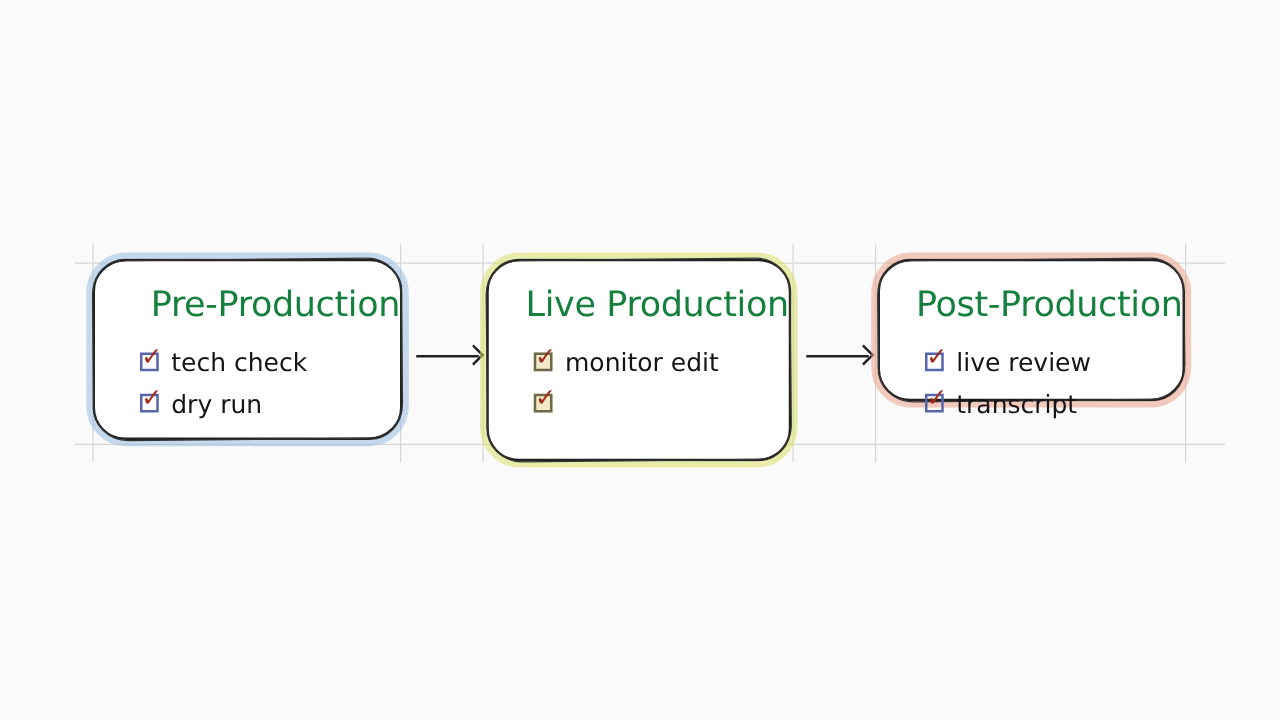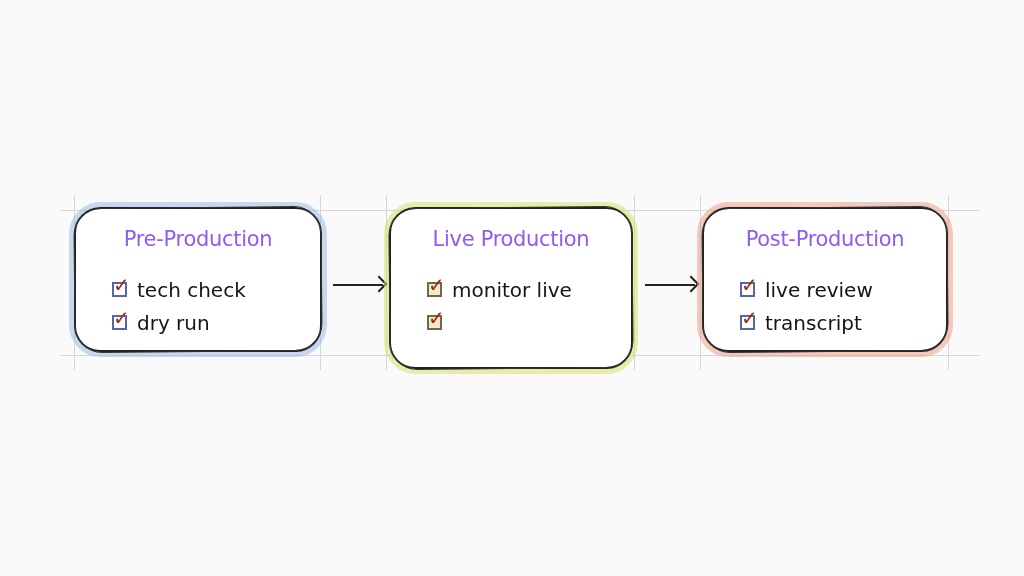--- a/index.html
+++ b/index.html
@@ -2,21 +2,21 @@
 <html><head>
 <meta charset="utf-8">
 <style>
   html, body { margin:0; padding:0; }
   body { width:1024px; height:576px; background:#fafafa; position:relative; overflow:hidden;
          font-family:"DejaVu Sans", sans-serif; }
   .guide { position:absolute; background:#d6d6d6; }
   .card { position:absolute; box-sizing:border-box; background:#fff; border:2.5px solid #222; border-radius:26px; }
   .card .halo { position:absolute; inset:-7px; border-radius:32px; border:5px solid; opacity:0.55; pointer-events:none; }
   .card .halo2 { position:absolute; inset:-2px; border-radius:28px; border:1.5px solid #333; transform:rotate(-0.6deg); pointer-events:none; }
-  .title { position:absolute; left:0; right:0; top:18px; text-align:center; font-size:21px; color:#8b5cf6; letter-spacing:-0.3px; }
+  .title { position:absolute; left:0; right:0; top:18px; text-align:right; font-size:28px; color:#15803d; letter-spacing:-0.3px; }
   .items { position:absolute; left:36px; top:64px; }
   .item { display:flex; align-items:center; height:33px; font-size:20px; color:#151515; }
   .box { width:15px; height:15px; border:2px solid #5566aa; margin-right:10px; position:relative; box-sizing:border-box; }
   .box .tick { position:absolute; left:-1px; top:-9px; font-size:20px; line-height:20px; color:#a02c1a; font-weight:bold; }
   .arrow { position:absolute; height:2px; background:#222; }
   .arrow .head { position:absolute; right:-2px; top:-6px; width:10px; height:10px; border-top:2px solid #222; border-right:2px solid #222; transform:rotate(45deg); }
 </style>
 </head>
 <body>
 
@@ -55,35 +55,35 @@
 
 <div class="card" style="left:389px;top:207px;width:244px;height:162px;">
   <div class="halo" style="border-color:#d9e06a;"></div>
   <div class="halo2"></div>
   <div class="title">Live Production</div>
   <div class="items">
     <div class="item">
       <span class="box" style="border-color:#6b6b4a;background:#f3e8c8;">
           <span class="tick">✓</span>
         </span>
-      <span>monitor live</span>
+      <span>monitor edit</span>
     </div>
     <div class="item">
       <span class="box" style="border-color:#6b6b4a;background:#f3e8c8;">
           <span class="tick">✓</span>
         </span>
     </div>
   </div>
 </div>
 
 <div class="arrow" style="left:645px;top:284px;width:50px;">
     <span class="head"></span>
   </div>
 
-<div class="card" style="left:702px;top:207px;width:246px;height:145px;">
+<div class="card" style="left:702px;top:207px;width:246px;height:114px;">
   <div class="halo" style="border-color:#eba08a;"></div>
   <div class="halo2"></div>
   <div class="title">Post-Production</div>
   <div class="items">
     <div class="item">
       <span class="box">
           <span class="tick">✓</span>
         </span>
       <span>live review</span>
     </div>

